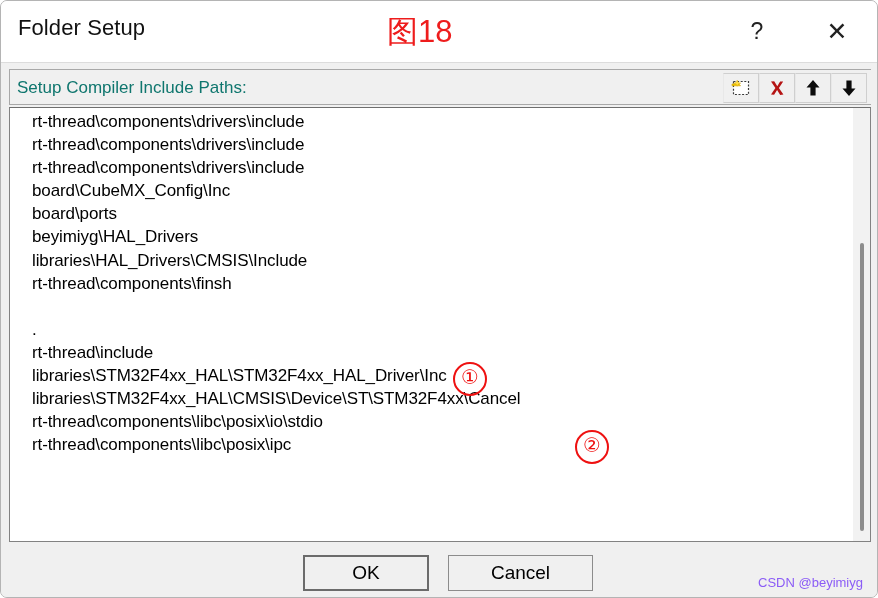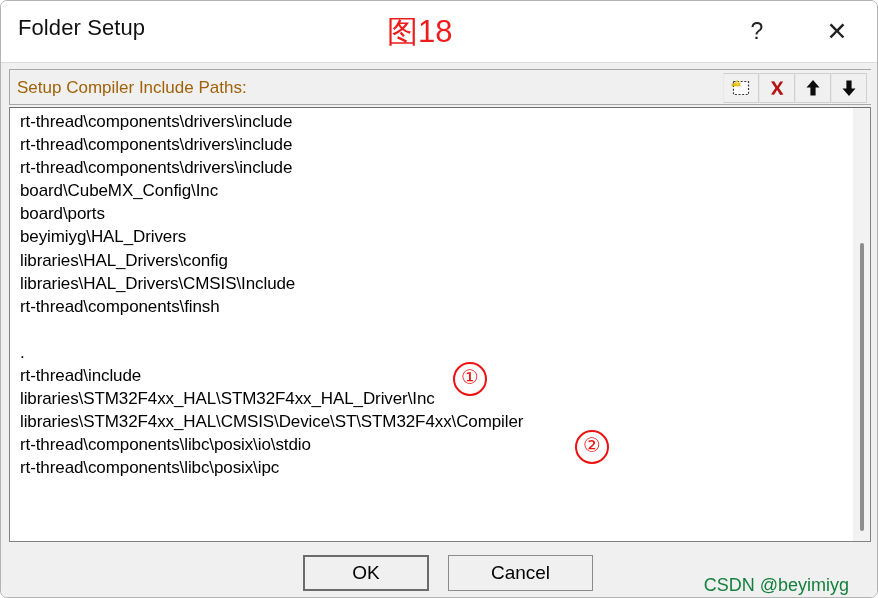--- a/index.html
+++ b/index.html
@@ -92,21 +92,21 @@
     box-sizing: border-box;
     background: #f0f0f0;
     border: 1px solid #a8a8a8;
     border-right: none;
   }
   #header-label {
     position: absolute;
     left: 7px;
     top: 8px;
     font-size: 17px;
-    color: #a16207;
+    color: #0f766e;
     white-space: nowrap;
   }
 
   
   #toolbar {
     position: absolute;
     right: 4px;
     top: 2px;
     height: 32px;
     display: flex;
@@ -145,21 +145,21 @@
     position: absolute;
     left: 0;
     top: 2px;
     right: 18px;
     bottom: 0;
     overflow: hidden;
   }
   .path-row {
     height: 23.1px;
     line-height: 23.1px;
-    padding-left: 10px;
+    padding-left: 22px;
     font-size: 17px;
     color: #000000;
     white-space: nowrap;
     font-family: "Liberation Sans", sans-serif;
     letter-spacing: -0.1px;
   }
 
   
   #list-scrollbar {
     position: absolute;
@@ -225,24 +225,24 @@
     border: 2px solid #6b6b6b;
   }
   #cancel-button {
     left: 447px;
     width: 145px;
     border: 1px solid #8c8c8c;
   }
 
   #watermark {
     position: absolute;
-    right: 28px;
+    right: 14px;
     top: 574px;
-    font-size: 18px;
-    color: #15803d;
+    font-size: 13px;
+    color: #8b5cf6;
     font-family: "Liberation Sans", sans-serif;
     white-space: nowrap;
   }
 </style>
 </head>
 <body>
 
 <div id="dialog">
 
   <div id="titlebar">
@@ -302,28 +302,27 @@
   </div>
 
   <div id="list-box">
     <div id="list-inner">
         <div class="path-row">rt-thread\components\drivers\include</div>
         <div class="path-row">rt-thread\components\drivers\include</div>
         <div class="path-row">rt-thread\components\drivers\include</div>
         <div class="path-row">board\CubeMX_Config\Inc</div>
         <div class="path-row">board\ports</div>
         <div class="path-row">beyimiyg\HAL_Drivers</div>
-        <div class="path-row">libraries\HAL_Drivers\config</div>
         <div class="path-row">libraries\HAL_Drivers\CMSIS\Include</div>
         <div class="path-row">rt-thread\components\finsh</div>
         <div class="path-row"></div>
         <div class="path-row">.</div>
         <div class="path-row">rt-thread\include</div>
         <div class="path-row">libraries\STM32F4xx_HAL\STM32F4xx_HAL_Driver\Inc</div>
-        <div class="path-row">libraries\STM32F4xx_HAL\CMSIS\Device\ST\STM32F4xx\Compiler</div>
+        <div class="path-row">libraries\STM32F4xx_HAL\CMSIS\Device\ST\STM32F4xx\Cancel</div>
         <div class="path-row">rt-thread\components\libc\posix\io\stdio</div>
         <div class="path-row">rt-thread\components\libc\posix\ipc</div>
       </div>
 
     <div id="list-scrollbar">
       <div id="list-scroll-thumb"></div>
     </div>
   </div>
 
   <div class="circle-marker" id="marker-1">①</div>

